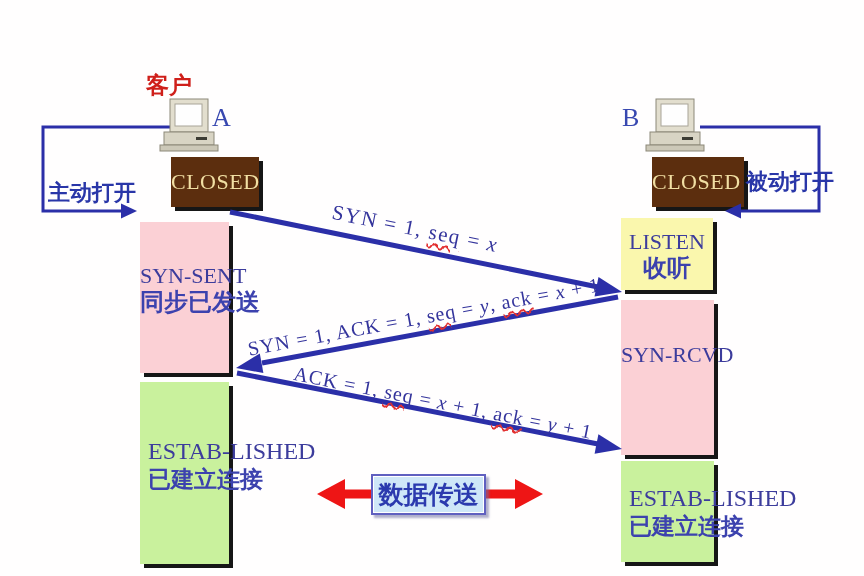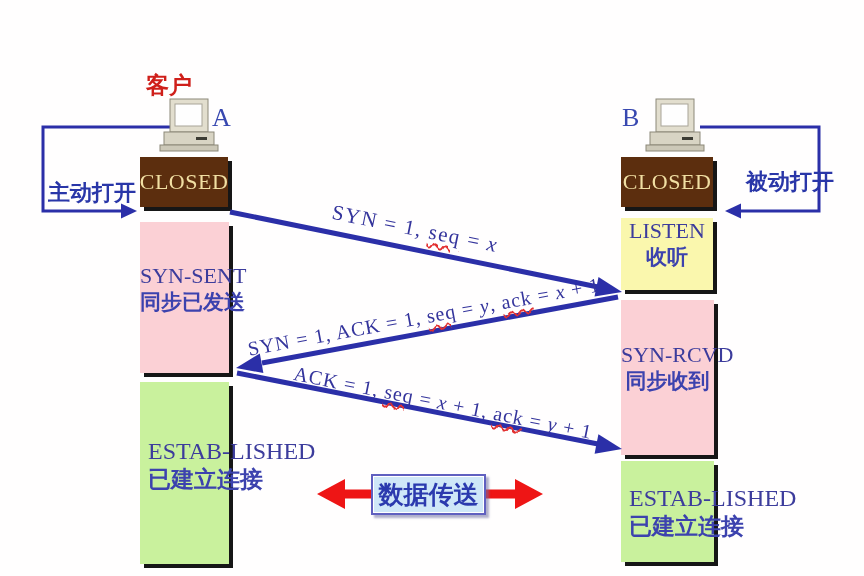--- a/index.html
+++ b/index.html
@@ -6,24 +6,24 @@
     --arrow_blue:#2b2fa8; --label_blue:#34349c; --cjk_blue:#2936a8;
     --title_red:#cf1f1a; --data_red:#ee1515; --brown:#5c2e0e; --brown_text:#f1dfa3;
     --pink:#fbd0d5; --yellow:#faf7ad; --green:#c9f19d; --lightblue:#cfe7f8;
     --state_en:#3c3c9c; --state_zh:#3c42ae; --shadow:#161616; --box_border:#6060c0;
   }
   html,body{margin:0;padding:0;background:#ffffff;}
   .canvas{position:relative;width:864px;height:576px;background:#fffefe;overflow:hidden;
           font-family:"Liberation Serif", serif;}
   .layer{position:absolute;left:0;top:0;z-index:2;}
   .sbox{position:absolute;z-index:1;box-shadow:4px 4px 0 var(--shadow);box-sizing:border-box;}
-  .sbox.brown{background:var(--brown);display:flex;align-items:center;justify-content:center;}
+  .sbox.brown{background:var(--brown);display:flex;align-items:center;justify-content:flex-start;margin-left:31px;}
   .closed-text{color:var(--brown_text);font-size:22px;letter-spacing:.5px;font-family:"Liberation Serif",serif;}
   .sbox .en{font-family:"Liberation Serif",serif;color:var(--state_en);font-size:22px;line-height:25px;white-space:nowrap;}
-  .sbox .zh{font-family:"Liberation Sans",sans-serif;color:var(--state_zh);font-weight:bold;font-size:21px;line-height:27px;white-space:nowrap;}
+  .sbox .zh{font-family:"Liberation Sans",sans-serif;color:var(--state_zh);font-weight:bold;font-size:24px;line-height:27px;white-space:nowrap;}
   .sbox.centered{text-align:center;}
   .sbox.leftal{text-align:left;padding-left:8px;overflow:visible;}
   .sbox.leftal .en{font-size:24px;line-height:27px;}
   .sbox.leftal .zh{font-size:23px;line-height:29px;}
   .txt{position:absolute;z-index:3;white-space:nowrap;}
   .title{font-family:"Liberation Sans",sans-serif;font-weight:bold;font-size:23px;color:var(--title_red);}
   .hostletter{font-family:"Liberation Serif",serif;font-size:26px;color:#3848b0;}
   .openlabel{font-family:"Liberation Sans",sans-serif;font-weight:600;font-size:22px;color:var(--cjk_blue);}
   .msg{position:absolute;z-index:3;white-space:nowrap;transform:translate(-50%,-50%) rotate(var(--r));
        font-family:"Liberation Serif",serif;color:var(--label_blue);font-size:20px;letter-spacing:1px;}
@@ -50,27 +50,26 @@
     <div class="zh">同步已发送</div>
   </div>
   <div class="sbox leftal" style="left:140px;top:382px;width:89px;height:182px;background:var(--green);padding-top:56px">
     <div class="en">ESTAB-LISHED</div>
     <div class="zh">已建立连接</div>
   </div>
 
   <div class="sbox brown" style="left:621px;top:157px;width:92px;height:50px">
     <span class="closed-text">CLOSED</span>
   </div>
-  <div class="sbox centered" style="left:621px;top:218px;width:92px;height:72px;background:var(--yellow);">
+  <div class="sbox centered" style="left:621px;top:218px;width:92px;height:72px;background:var(--yellow);padding-top:11px">
     <div class="en">LISTEN</div>
     <div class="zh">收听</div>
   </div>
   <div class="sbox centered" style="left:621px;top:300px;width:93px;height:155px;background:var(--pink);padding-top:42px">
     <div class="en">SYN-RCVD</div>
-    <div class="zh">同步收到</div>
   </div>
   <div class="sbox leftal" style="left:621px;top:461px;width:93px;height:101px;background:var(--green);padding-top:24px">
     <div class="en">ESTAB-LISHED</div>
     <div class="zh">已建立连接</div>
   </div>
 
   <svg class="layer" width="864" height="576" viewBox="0 0 864 576">
 
     <g>
       <path d="M170,127 L43,127 L43,211 L123,211" fill="none" stroke="var(--arrow_blue)" stroke-width="3"></path>

